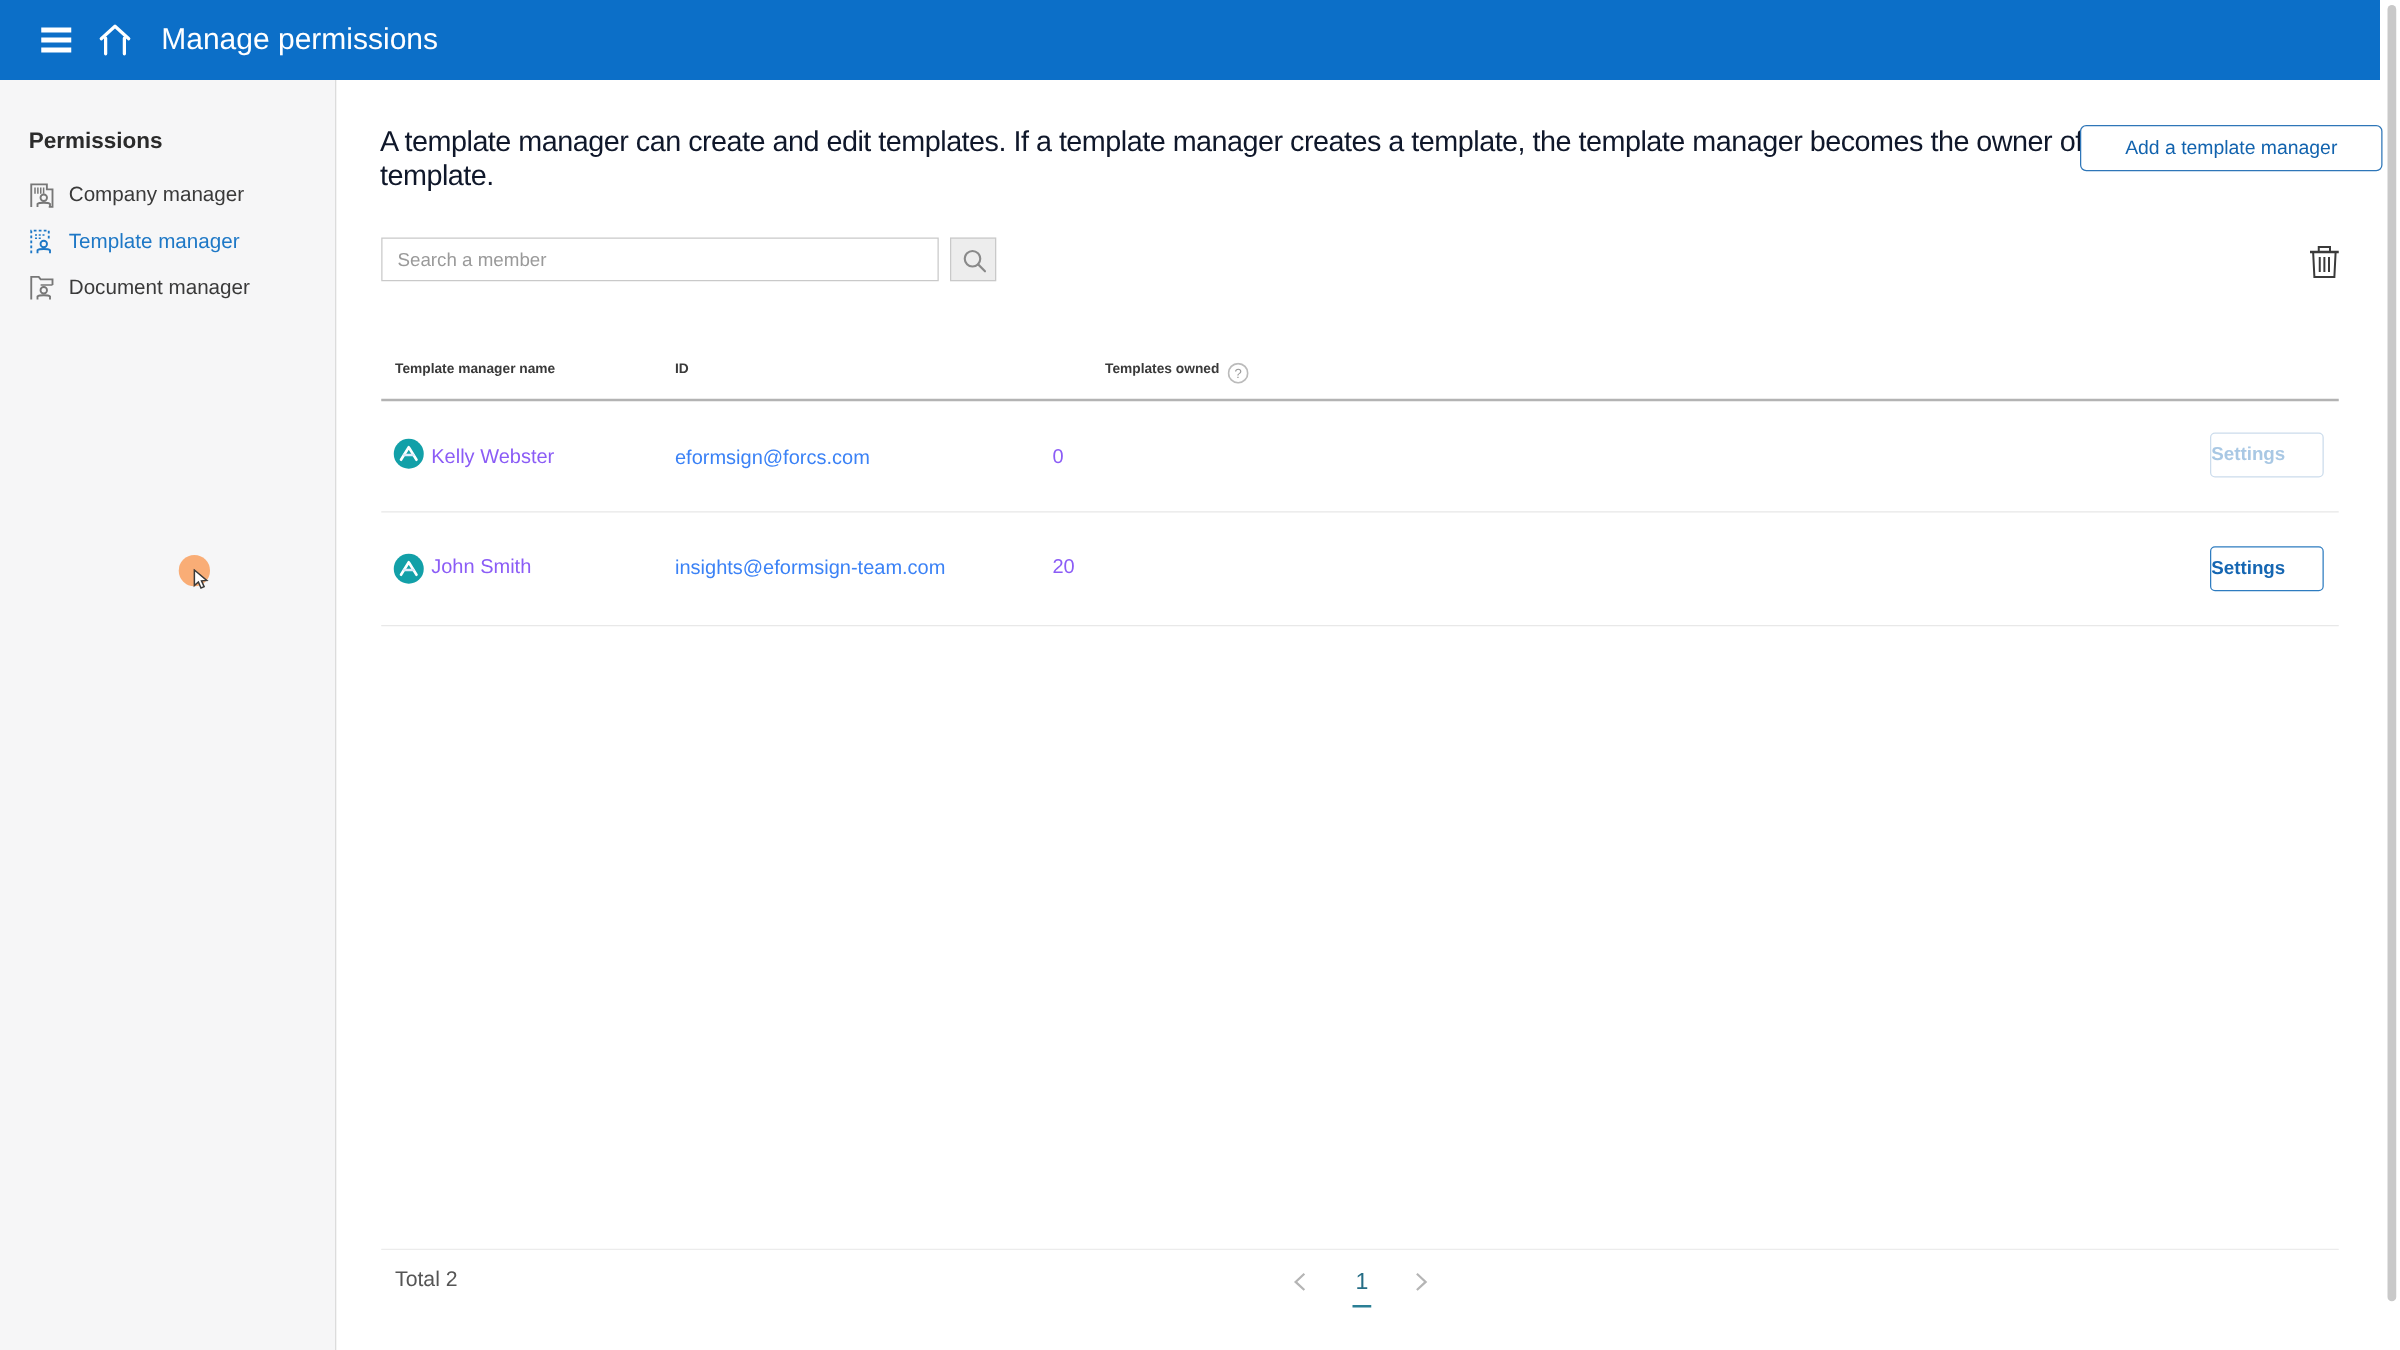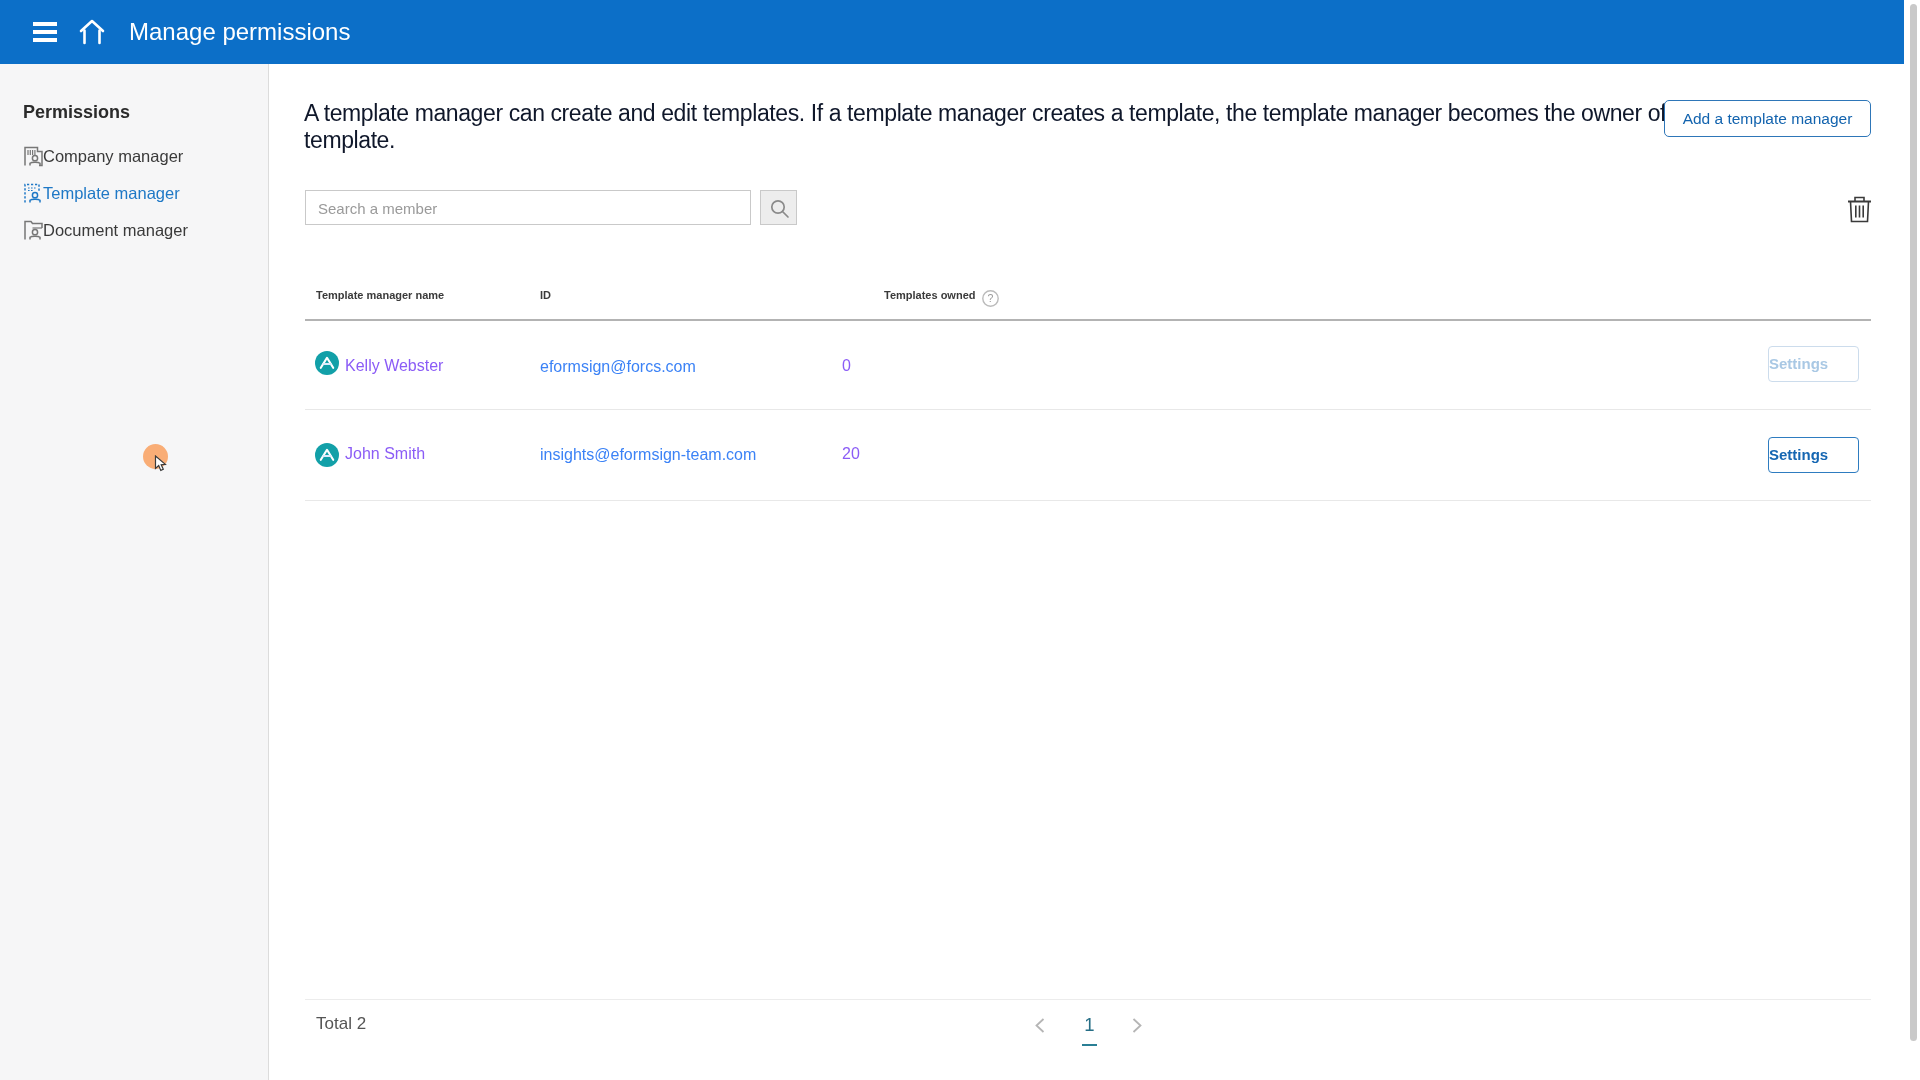--- a/index.html
+++ b/index.html
@@ -9,27 +9,27 @@
 .topbar { position:absolute; left:0; top:0; width:1904px; height:64px; background:#0c6fc8; }
 .burger { position:absolute; left:33px; top:22px; width:24px; height:20px; }
 .burger div { position:absolute; left:0; width:24px; height:4px; background:#ffffff; }
 .burger .b1 { top:0; } .burger .b2 { top:8px; } .burger .b3 { top:16px; }
 .title { position:absolute; left:129px; top:0; height:64px; line-height:64px; color:#ffffff; font-size:24px; }
 
 
 .sidebar { position:absolute; left:0; top:64px; width:269px; height:1016px; background:#f6f6f7; border-right:1px solid #dcdcdc; }
 .side-h { position:absolute; left:23px; top:38px; font-size:18px; font-weight:bold; color:#2b2b2b; }
 .mitem { position:absolute; left:23px; height:22px; font-size:16.5px; color:#3a3a3a; }
-.mitem .txt { position:absolute; left:20px; top:1px; white-space:nowrap;text-align:center; }
+.mitem .txt { position:absolute; left:32px; top:1px; white-space:nowrap;text-align:center; }
 .mitem svg { position:absolute; left:0; top:0; }
 .mitem.active .txt { color:#1e78c6; }
 
 
 .desc { position:absolute; left:304px; top:100px; font-size:23px; letter-spacing:-0.4px; line-height:27px; color:#0f172a; }
-.addbtn { position:absolute; left:1664px; top:100px; width:207px; height:37px; border:1px solid #2e76b8; border-radius:5px; background:#fff; color:#1263ae; font-size:15.5px; text-align:center; line-height:35px; }
+.addbtn { position:absolute; left:1664px; top:100px; width:242px; height:37px; border:1px solid #2e76b8; border-radius:5px; background:#fff; color:#1263ae; font-size:15.5px; text-align:center; line-height:35px; }
 .searchbox { position:absolute; left:305px; top:190px; width:446px; height:35px; border:1px solid #c9c9c9; background:#fff; }
 .searchbox span { position:absolute; left:12px; top:9px; font-size:15px; color:#9a9a9a; }
 .searchbtn { position:absolute; left:760px; top:190px; width:37px; height:35px; border:1px solid #c9c9c9; background:#ededed; }
 
 
 .th { position:absolute; top:289px; font-size:11px; font-weight:bold; color:#3a3a3a; }
 .thline { position:absolute; left:305px; top:319px; width:1566px; height:2px; background:#b3b3b3; }
 .rowdiv { position:absolute; left:305px; width:1566px; height:1px; background:#e8e8e8; }
 .cell { position:absolute; font-size:16px; color:#8b5cf6; white-space:nowrap; }
 .cell.email { color:#3b82f6; }

